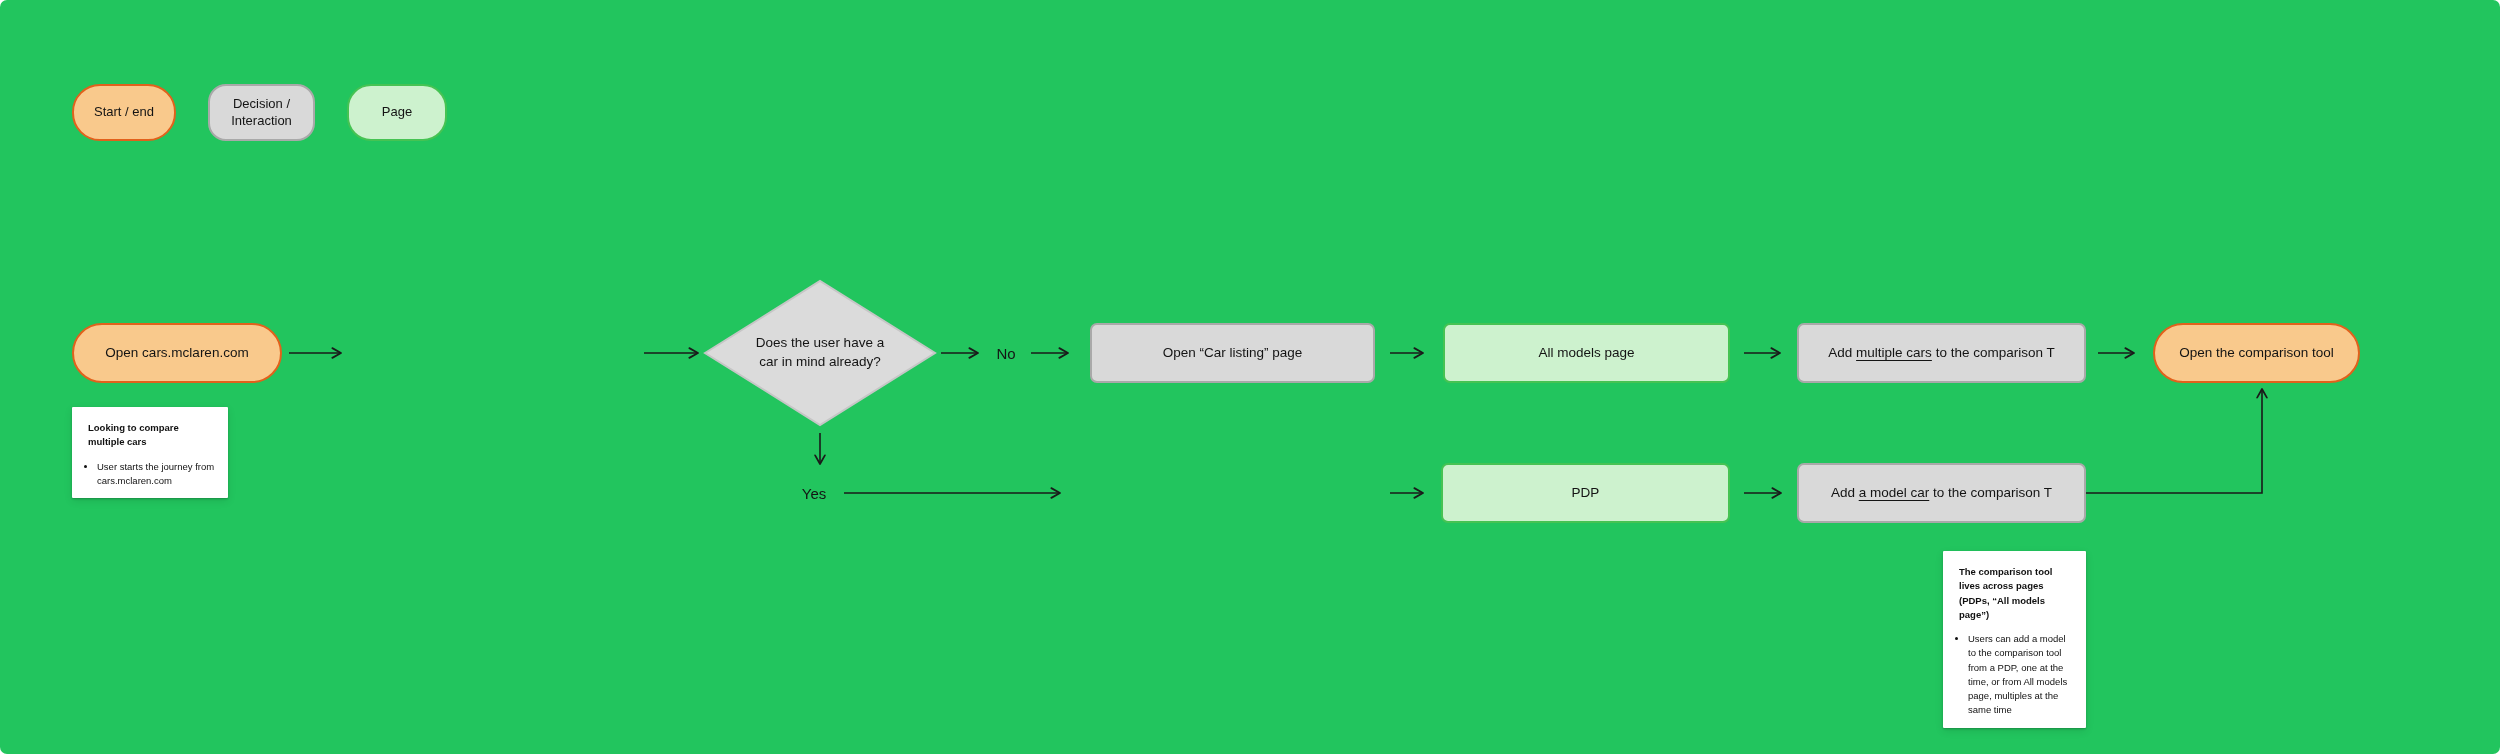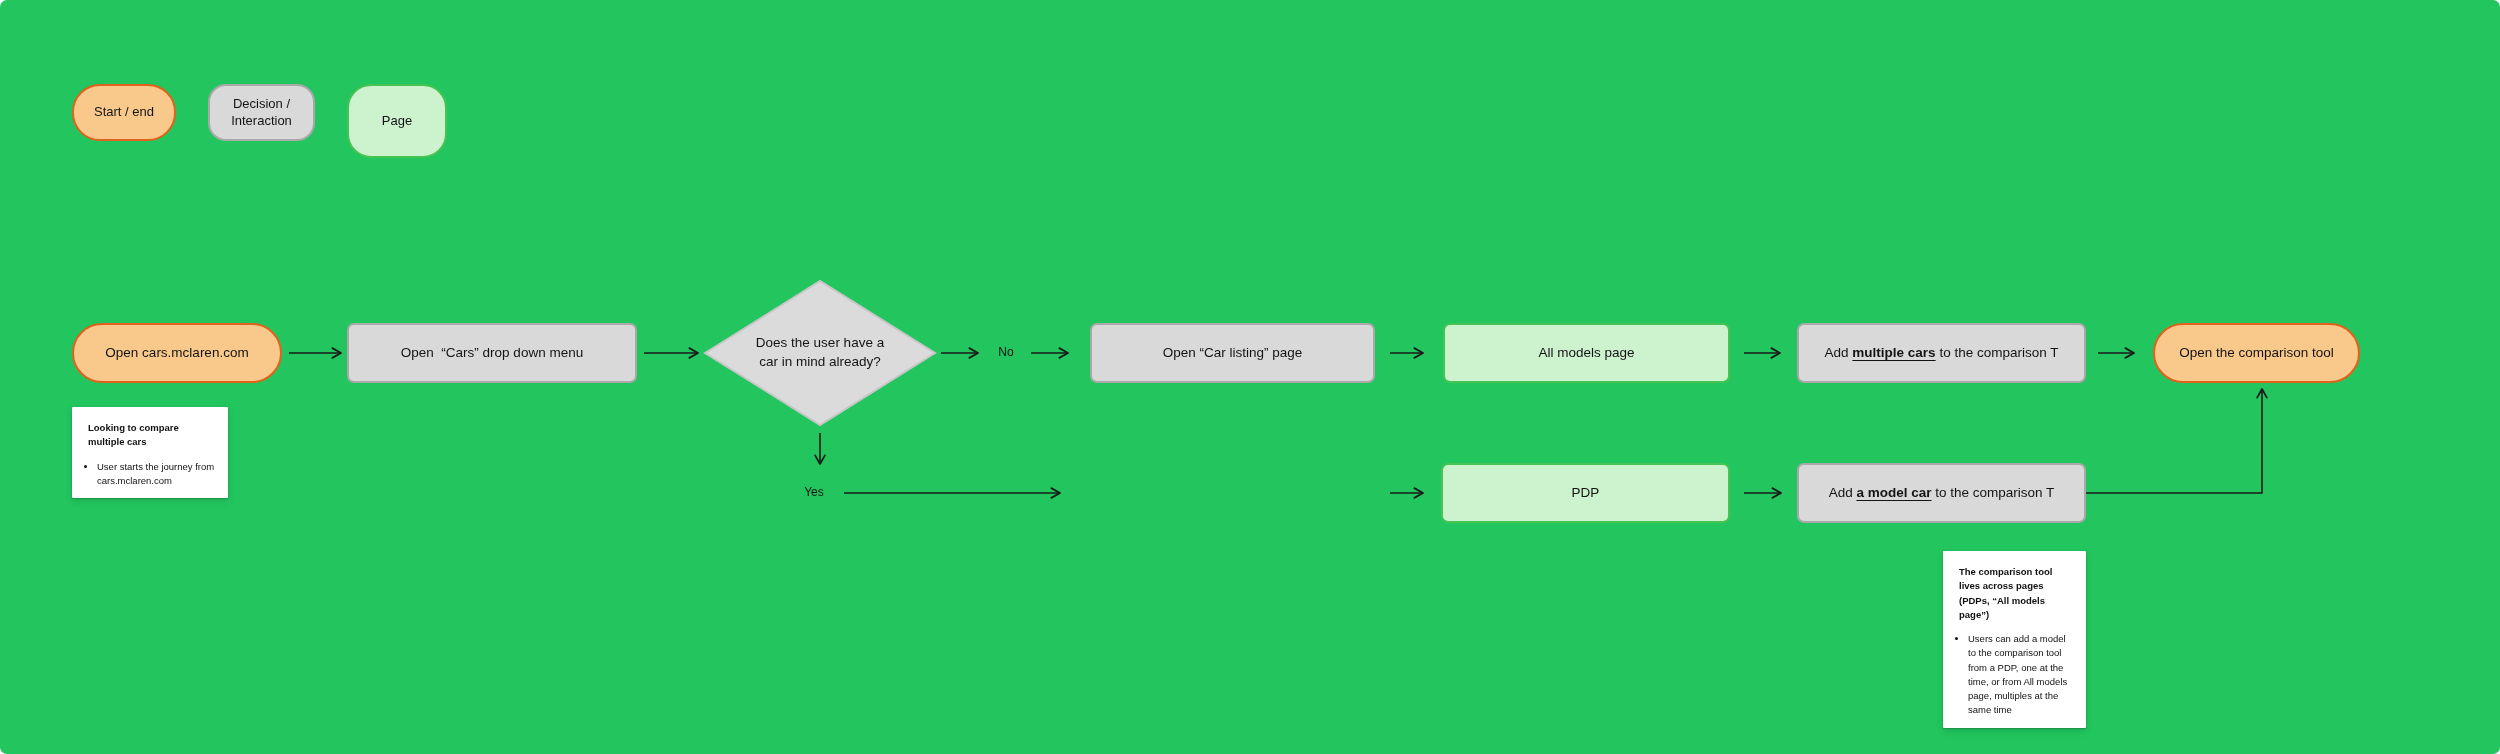--- a/index.html
+++ b/index.html
@@ -23,29 +23,29 @@
     line-height:1.3;
   }
   .node .lbl{white-space:pre;}
   .start{background:var(--start-fill,#f9c98c);border:2.5px solid var(--start-border,#e2611c);border-radius:30px;}
   .action{background:var(--action-fill,#d9d9d9);border:2px solid var(--action-border,#a9a9a9);border-radius:7px;}
   .page{background:var(--page-fill,#cdf2ce);border:2px solid var(--page-border,#46c353);border-radius:7px;}
   .chip-start{border-radius:28px;}
   .chip-decision{border-radius:18px;}
   .chip-page{border-radius:24px;}
   .legend-chip{font-size:13px;padding:4px 8px;line-height:1.25;}
-  .u{text-decoration:underline;text-underline-offset:2.5px;font-weight:bold;}
+  .u{text-decoration:underline;text-underline-offset:2.5px;}
 
   .diamond-label{
     position:absolute;z-index:2;text-align:center;
     font-size:13.5px;color:var(--text,#141414);line-height:1.4;
   }
   .edge-label{
     position:absolute;z-index:2;text-align:center;
-    font-size:12px;color:var(--text,#141414);
+    font-size:15px;color:var(--text,#141414);
   }
   .note{
     position:absolute;z-index:2;background:var(--note-bg,#ffffff);
     box-shadow:0 1px 2px rgba(0,0,0,.22),0 3px 8px rgba(0,0,0,.10);
     padding:10px 12px;box-sizing:border-box;
     font-size:9.5px;line-height:1.5;color:#111;border-radius:1px;
   }
   .note h4{margin:4px;font-size:9.5px;font-weight:700;line-height:1.5;}
   .note ul{margin:10px 0 0;padding-left:13px;}
   .note li{margin:0;}
@@ -78,31 +78,28 @@
     <line class="edge" x1="1744" y1="493" x2="1781" y2="493" marker-end="url(#ah)"></line>
     <path class="edge" d="M2086,493 L2262,493 L2262,389" marker-end="url(#ah)"></path>
   </svg>
 
   <div class="node start legend-chip chip-start" style="left:72px;top:84px;width:104px;height:57px;">
     <span class="lbl">Start / end</span>
   </div>
   <div class="node action legend-chip chip-decision" style="left:208px;top:84px;width:107px;height:57px;">
     <span style="white-space:normal;">Decision / Interaction</span>
   </div>
-  <div class="node page legend-chip chip-page" style="left:347px;top:84px;width:100px;height:74px;">
+  <div class="node page legend-chip chip-page" style="left:347px;top:84px;width:100px;height:57px;">
     <span class="lbl">Page</span>
   </div>
 
   <div class="node start" style="left:72px;top:323px;width:210px;height:60px;">
     <span class="lbl">Open cars.mclaren.com</span>
   </div>
 
-  <div class="node action" style="left:347px;top:323px;width:290px;height:60px;">
-    <span class="lbl">Open  “Cars” drop down menu</span>
-  </div>
 
   <div class="diamond-label" style="left:710px;top:334px;width:220px;">
     <div>Does the user have a</div>
     <div>car in mind already?</div>
   </div>
 
   <div class="edge-label" style="left:981px;top:345px;width:50px;">No</div>
 
   <div class="node action" style="left:1090px;top:323px;width:285px;height:60px;">
     <span class="lbl">Open “Car listing” page</span>

